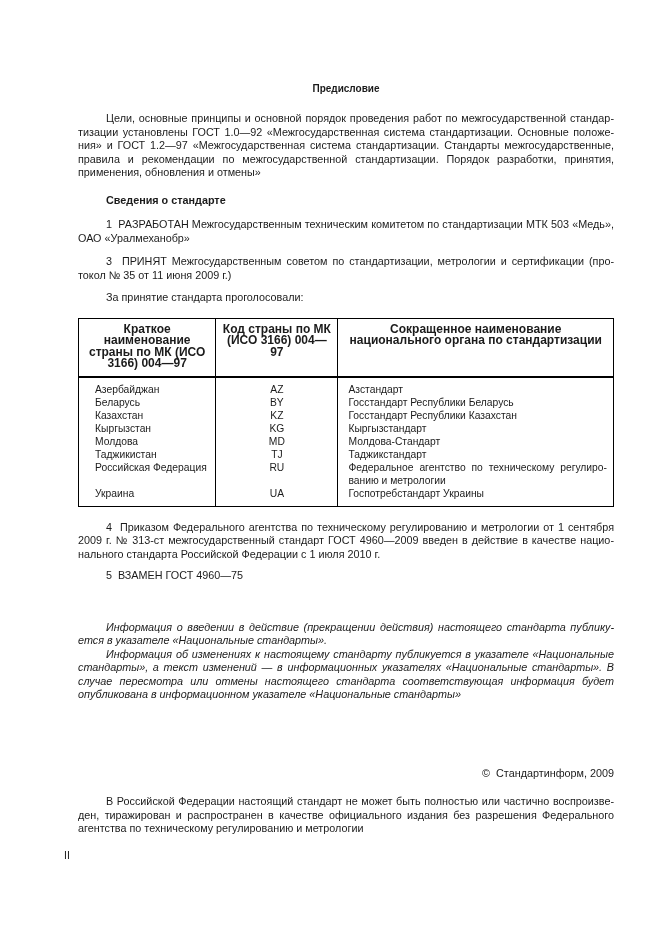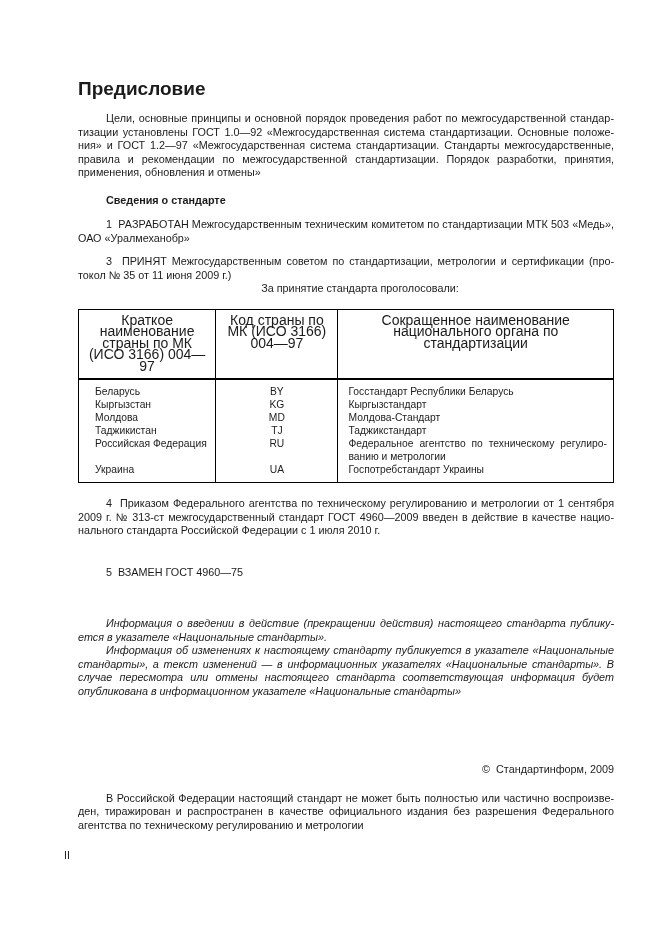--- a/index.html
+++ b/index.html
@@ -23,77 +23,78 @@
     overflow: hidden;
   }
   .doc-code {
     font-weight: bold;
     font-size: 12.5px;
     line-height: 13px;
     word-spacing: 4px;
   }
   .title {
     margin: 22px 0 4px 0;
-    font-size: 19px;
+    text-align: center;
+    font-size: 10px;
     font-weight: bold;
     line-height: 14px;
   }
   .para {
     margin: 0;
     font-size: 10.8px;
     line-height: 13.5px;
     text-align: justify;
     text-indent: 28px;
   }
   .intro { margin-top: 16px; }
   .heading2 {
     margin-top: 14px;
     font-weight: bold;
     text-align: left;
   }
   .clause-1 { margin-top: 11px; }
   .clause-2 { margin-top: 15px; }
   .clause-3 { margin-top: 10px; }
-  .vote-intro { text-align: center; }
+  .vote-intro { margin-top: 9px; text-align: left; }
   table.vote-table {
     margin-top: 13px;
     width: 100%;
     border-collapse: collapse;
     table-layout: fixed;
   }
   table.vote-table th, table.vote-table td {
     border-left: 1px solid #000;
     vertical-align: top;
     overflow: hidden;
   }
   table.vote-table th:first-child, table.vote-table td:first-child { border-left: none; }
   table.vote-table { border: 1px solid #000; }
   table.vote-table thead th {
-    font-weight: normal;
-    font-size: 14px;
+    font-weight: bold;
+    font-size: 12px;
     line-height: 11.5px;
     text-align: center;
     padding: 5px 6px 6px 6px;
     border-bottom: 2px solid #000;
   }
   table.vote-table col.c1 { width: 137px; }
   table.vote-table col.c2 { width: 122px; }
   table.vote-table col.c3 { width: 275px; }
   table.vote-table tbody td {
     font-size: 10.3px;
     line-height: 13px;
     padding: 0;
   }
   table.vote-table tbody tr:first-child td { padding-top: 5px; }
   table.vote-table tbody tr:last-child td { padding-bottom: 6px; }
   table.vote-table tbody td.country { padding-left: 16px; }
   table.vote-table tbody td.code { text-align: center; }
   table.vote-table tbody td.org { padding-left: 10px; padding-right: 6px; text-align: justify; }
   .clause-4 { margin-top: 14px; }
-  .clause-5 { margin-top: 28px; }
+  .clause-5 { margin-top: 8px; }
   .notices { margin-top: 38px; }
   .notice {
     font-style: italic;
     margin-top: 0;
   }
   .copyright {
     margin: 65px 0 0 0;
     font-size: 10.8px;
     line-height: 13.5px;
     text-align: right;
@@ -131,23 +132,33 @@
       </colgroup>
     <thead>
       <tr>
         <th>Краткое наименование страны по МК (ИСО 3166) 004—97</th>
         <th>Код страны по МК (ИСО 3166) 004—97</th>
         <th>Сокращенное наименование национального органа по стандартизации</th>
       </tr>
     </thead>
     <tbody>
       <tr>
+        <td class="country">Азербайджан</td>
+        <td class="code">AZ</td>
+        <td class="org">Азстандарт</td>
+      </tr>
+      <tr>
         <td class="country">Беларусь</td>
         <td class="code">BY</td>
         <td class="org">Госстандарт Республики Беларусь</td>
+      </tr>
+      <tr>
+        <td class="country">Казахстан</td>
+        <td class="code">KZ</td>
+        <td class="org">Госстандарт Республики Казахстан</td>
       </tr>
       <tr>
         <td class="country">Кыргызстан</td>
         <td class="code">KG</td>
         <td class="org">Кыргызстандарт</td>
       </tr>
       <tr>
         <td class="country">Молдова</td>
         <td class="code">MD</td>
         <td class="org">Молдова-Стандарт</td>

